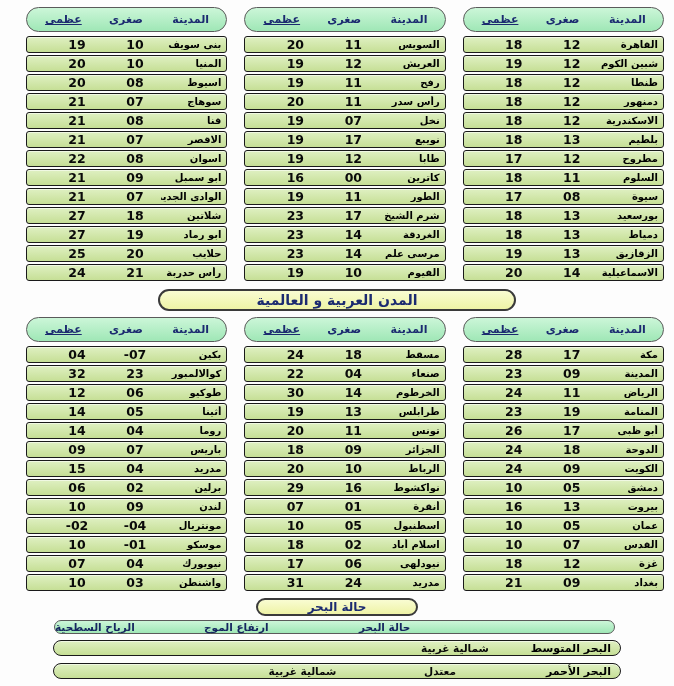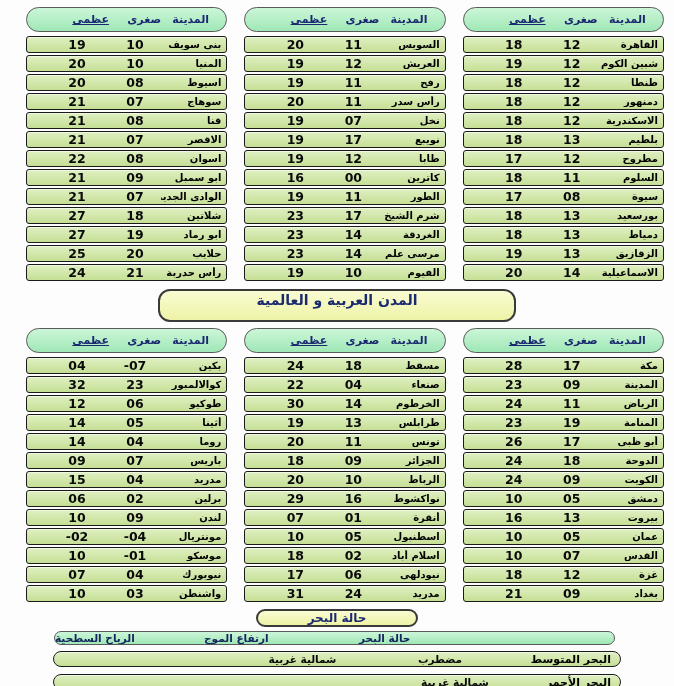--- a/index.html
+++ b/index.html
@@ -28,21 +28,21 @@
     background: linear-gradient(180deg, #ccf6d8, #9fe7b6);
     display: grid;
     grid-template-columns: 1fr 52px 64px;
     align-items: center;
     padding-inline-end: 18px;
     margin-bottom: 4px;
     color: #1b2a70;
     font-weight: bold;
     font-size: 11px;
   }
-  .table-header .col { text-align: right; }
+  .table-header .col { text-align: left; }
   .table-header .col.city { text-align: center; padding-inline-start: 6px; }
   .table-header .col.max { text-decoration: underline; }
 
   .city-row {
     height: 17px;
     margin-bottom: 2px;
     border: 1px solid #1a1a1a;
     border-radius: 3px;
     background: linear-gradient(180deg, #dff0c2, #c6df96);
     box-shadow: inset 0 1px 0 rgba(255,255,255,.55);
@@ -66,21 +66,21 @@
     color: #0a0a0a;
     text-align: center;
     direction: ltr;
     unicode-bidi: isolate;
     line-height: 15px;
   }
 
   
   .banner {
     width: 358px;
-    height: 33px;
+    height: 22px;
     margin: 6px auto;
     border: 2px solid #3a3a3a;
     border-radius: 12px;
     background: linear-gradient(180deg, #f9fcd2, #eef3a6);
     color: #1b2a70;
     font-weight: bold;
     font-size: 14px;
     text-align: center;
     line-height: 18px;
   }
@@ -580,23 +580,23 @@
   <div class="sea">
     <div class="sea-header">
       <span class="col"></span>
       <span class="col">حالة البحر</span>
       <span class="col">ارتفاع الموج</span>
       <span class="col">الرياح السطحية</span>
     </div>
     <div id="sea-rows">
         <div class="sea-row">
           <span class="sea-name">البحر المتوسط</span>
-          <span class="sea-val">مضطرب</span>
           <span class="sea-val wind">شمالية غربية</span>
         </div>
         <div class="sea-row">
           <span class="sea-name">البحر الأحمر</span>
+          <span class="sea-val">معتدل</span>
           <span class="sea-val wind">شمالية غربية</span>
         </div>
       </div>
   </div>
 
 </div>
 
 </body></html>

